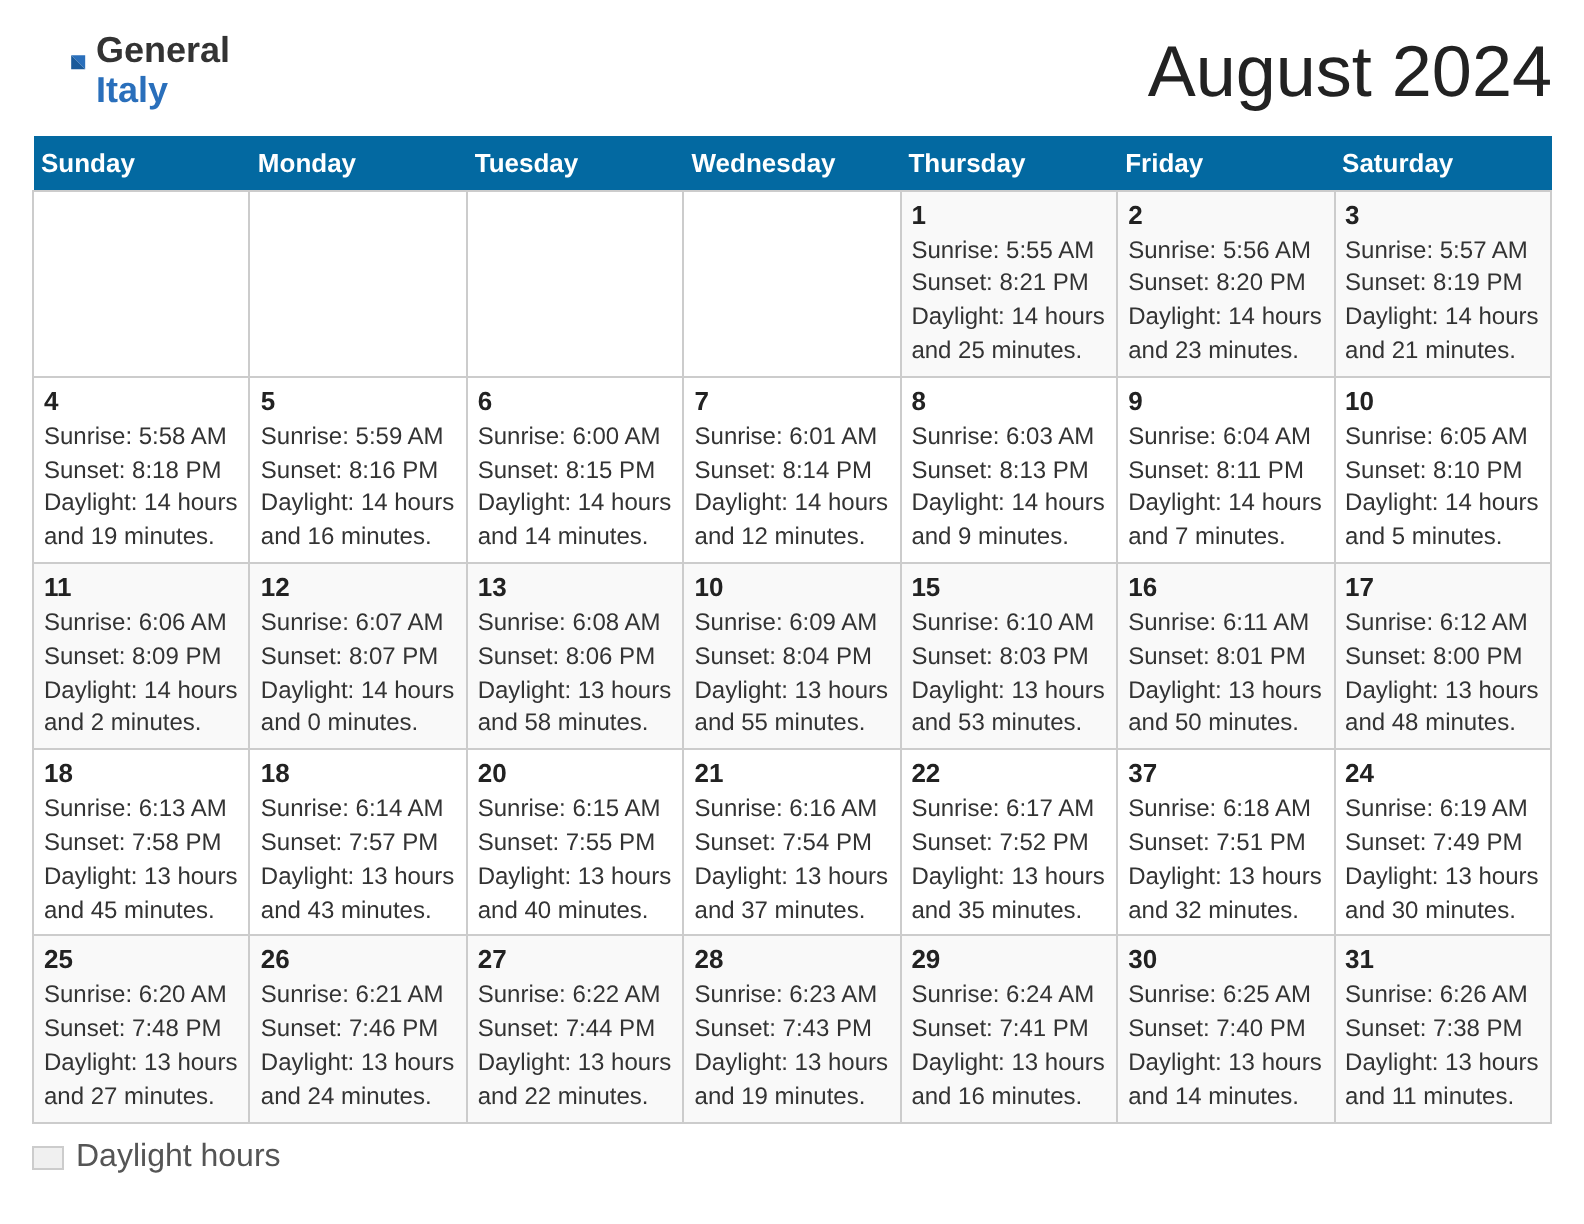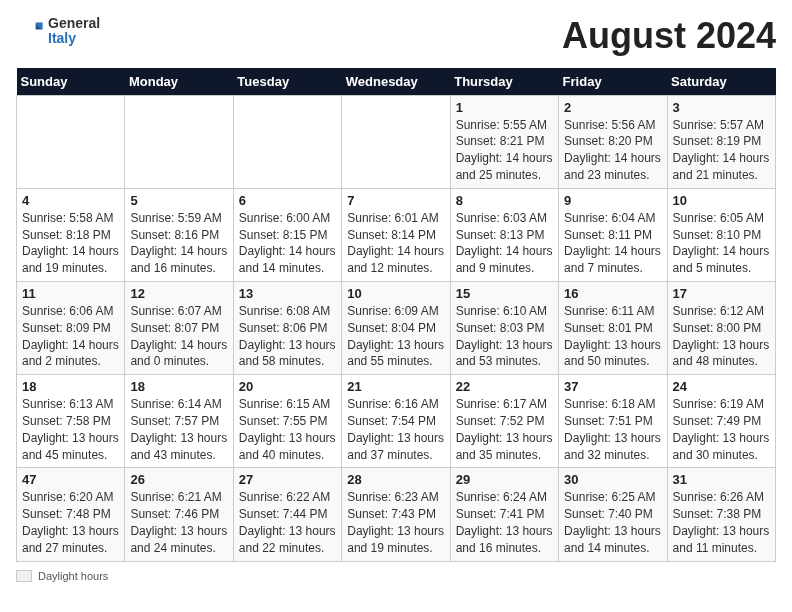--- a/index.html
+++ b/index.html
@@ -15,50 +15,50 @@
       justify-content: space-between;
       align-items: flex-start;
       margin-bottom: 12px;
     }
     .logo {
       display: flex;
       align-items: center;
       gap: 4px;
     }
     .logo-text {
-      font-size: 14px;
+      font-size: 18px;
       font-weight: bold;
       line-height: 1.1;
     }
     .logo-general { color: #333; }
     .logo-blue { color: #2a6fbb; }
     .logo-icon {
       width: 28px;
       height: 28px;
     }
     .title-block {
       text-align: right;
     }
     .month-year {
       font-size: 36px;
-      font-weight: bold;
+      font-weight: normal;
       color: #222;
       line-height: 1.1;
     }
     .location {
       font-size: 16px;
       color: #444;
     }
     table {
       width: 100%;
       border-collapse: collapse;
       font-size: 11px;
     }
     thead tr th {
-      background: #0f172a;
+      background: #0369a1;
       color: #fff;
       padding: 6px 4px;
       text-align: left;
       font-size: 13px;
       font-weight: bold;
     }
     tbody tr td {
       border: 1px solid #ccc;
       vertical-align: top;
       padding: 4px 5px;
@@ -79,21 +79,21 @@
       color: #222;
       margin-bottom: 2px;
     }
     .day-info {
       font-size: 12px;
       color: #333;
       line-height: 1.4;
     }
     .footer {
       margin-top: 8px;
-      font-size: 11px;
+      font-size: 16px;
       color: #555;
       display: flex;
       align-items: center;
       gap: 6px;
     }
     .footer-box {
       width: 16px;
       height: 12px;
       background: #f0f0f0;
       border: 1px solid #ccc;
@@ -235,21 +235,21 @@
           <div class="day-num">37</div>
           <div class="day-info">Sunrise: 6:18 AM<br>Sunset: 7:51 PM<br>Daylight: 13 hours and 32 minutes.</div>
         </td>
         <td>
           <div class="day-num">24</div>
           <div class="day-info">Sunrise: 6:19 AM<br>Sunset: 7:49 PM<br>Daylight: 13 hours and 30 minutes.</div>
         </td>
       </tr>
       <tr>
         <td>
-          <div class="day-num">47</div>
+          <div class="day-num">25</div>
           <div class="day-info">Sunrise: 6:20 AM<br>Sunset: 7:48 PM<br>Daylight: 13 hours and 27 minutes.</div>
         </td>
         <td>
           <div class="day-num">26</div>
           <div class="day-info">Sunrise: 6:21 AM<br>Sunset: 7:46 PM<br>Daylight: 13 hours and 24 minutes.</div>
         </td>
         <td>
           <div class="day-num">27</div>
           <div class="day-info">Sunrise: 6:22 AM<br>Sunset: 7:44 PM<br>Daylight: 13 hours and 22 minutes.</div>
         </td>

